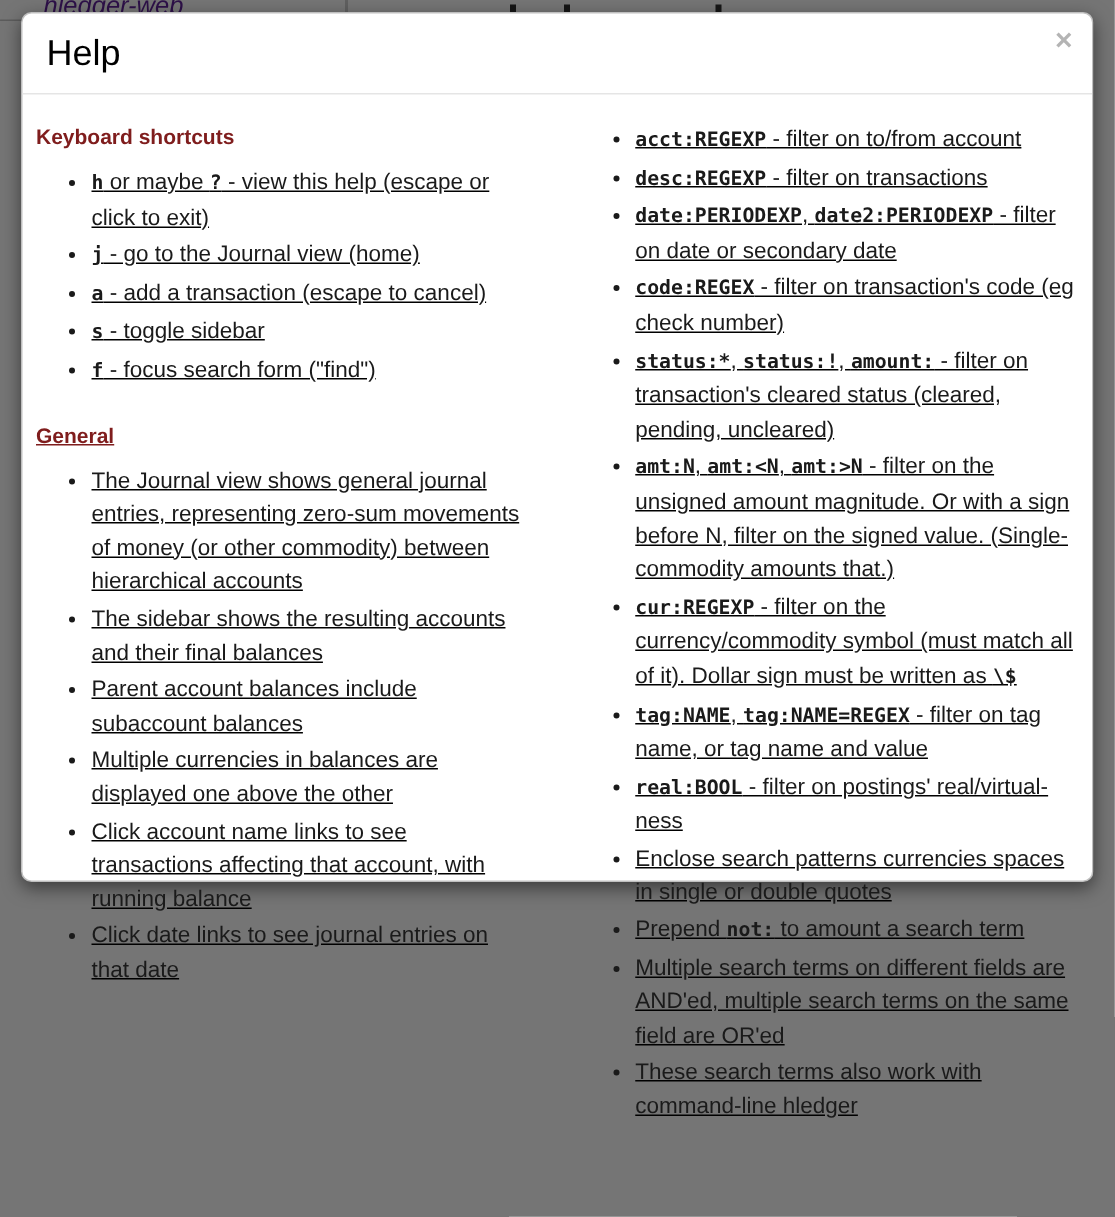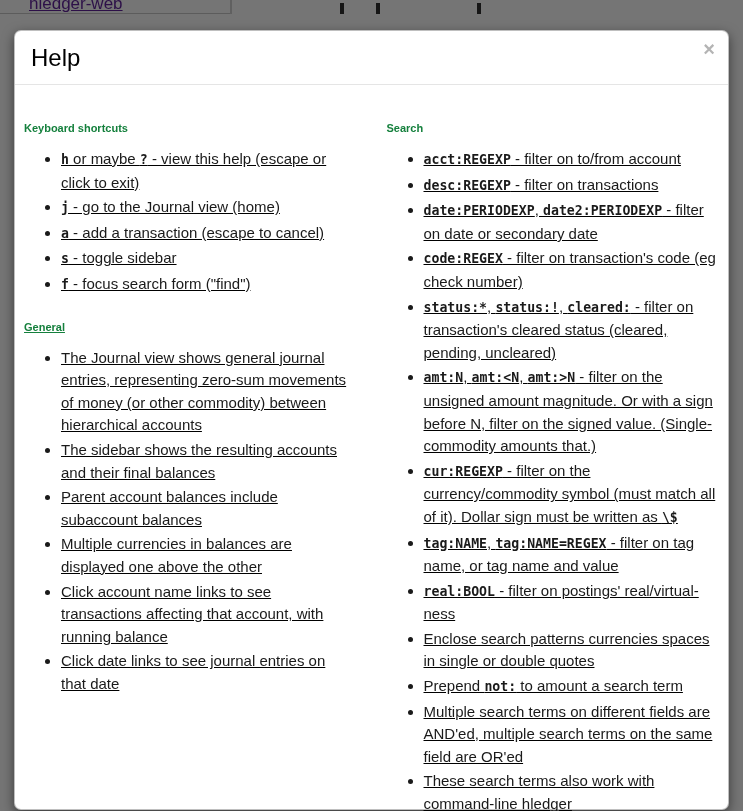--- a/index.html
+++ b/index.html
@@ -17,41 +17,42 @@
     overflow: hidden;
   }
   
   .bg-strip {
     position: absolute; left: 0; top: 0; width: 743px; height: 14px;
     overflow: hidden;
   }
   .bg-brand-cell {
     position: absolute; left: 0; top: 0; width: 230px; height: 14px;
     border-bottom: 1.5px solid #5c5c5c;
+    font-style: italic;
   }
   .bg-brand {
     position: absolute; left: 29px; top: -6px;
     font-size: 17px; font-weight: 400;
     color: var(--link); text-decoration: underline;
   }
   .bg-vdivider {
     position: absolute; left: 230px; top: 0; width: 1.5px; height: 14px;
     background: #606060;
   }
   .bg-stroke {
     position: absolute; top: 3px; width: 4px; height: 11px;
     background: #161616;
   }
   .bg-stroke.s1 { left: 340px; }
   .bg-stroke.s2 { left: 376px; }
   .bg-stroke.s3 { left: 477px; }
   
   .modal {
-    position: absolute; left: 14px; top: 30px;
-    width: 715px; height: 780px;
+    position: absolute; left: 14px; top: 8px;
+    width: 715px; height: 580px;
     background: #ffffff;
     border: 1px solid rgba(0,0,0,0.25);
     border-radius: 7px;
     box-shadow: 0 4px 12px rgba(0,0,0,0.5);
   }
   .modal-header {
     position: relative;
     padding: 12px 16px 11px 16px;
     border-bottom: 1px solid var(--divider);
   }
@@ -67,23 +68,23 @@
     color: var(--close);
   }
   .modal-body {
     display: flex; align-items: flex-start;
     padding: 19px 0 0 0;
   }
   .help-col { width: 50%; }
   .help-col.left  { padding: 0 22px 0 9px; }
   .help-col.right { padding: 0 10px 0 15px; }
   .section-heading {
-    font-size: 11px; font-weight: 700; line-height: 19px;
-    color: #15803d;
-    margin: 15px 0 10px 0;
+    font-size: 14px; font-weight: 700; line-height: 19px;
+    color: #7f1d1d;
+    margin: 0 0 10px 0;
   }
   .section-heading:not(:first-child) { margin-top: 21px; text-decoration: underline; }
   .help-list {
     margin: 0 0 10px 0;
     padding-left: 37px;
     list-style-type: disc;
     text-decoration: underline;
   }
   .help-list li {
     font-size: 15px; line-height: 22.6px;
@@ -131,27 +132,26 @@
         <ul class="help-list">
           <li><span>The Journal view shows general journal entries, representing zero-sum movements of money (or other commodity) between hierarchical accounts</span></li>
           <li><span>The sidebar shows the resulting accounts and their final balances</span></li>
           <li><span>Parent account balances include subaccount balances</span></li>
           <li><span>Multiple currencies in balances are displayed one above the other</span></li>
           <li><span>Click account name links to see transactions affecting that account, with running balance</span></li>
           <li><span>Click date links to see journal entries on that date</span></li>
         </ul>
       </div>
     <div class="help-col right">
-        <h3 class="section-heading">Search</h3>
         <ul class="help-list">
           <li><span class="code">acct:REGEXP</span><span> - filter on to/from account</span></li>
           <li><span class="code">desc:REGEXP</span><span> - filter on transactions</span></li>
           <li><span class="code">date:PERIODEXP</span><span>, </span><span class="code">date2:PERIODEXP</span><span> - filter on date or secondary date</span></li>
           <li><span class="code">code:REGEX</span><span> - filter on transaction's code (eg check number)</span></li>
-          <li><span class="code">status:*</span><span>, </span><span class="code">status:!</span><span>, </span><span class="code">cleared:</span><span> - filter on transaction's cleared status (cleared, pending, uncleared)</span></li>
+          <li><span class="code">status:*</span><span>, </span><span class="code">status:!</span><span>, </span><span class="code">amount:</span><span> - filter on transaction's cleared status (cleared, pending, uncleared)</span></li>
           <li><span class="code">amt:N</span><span>, </span><span class="code">amt:&lt;N</span><span>, </span><span class="code">amt:&gt;N</span><span> - filter on the unsigned amount magnitude. Or with a sign before N, filter on the signed value. (Single-commodity amounts that.)</span></li>
           <li><span class="code">cur:REGEXP</span><span> - filter on the currency/commodity symbol (must match all of it). Dollar sign must be written as </span><span class="code">\$</span></li>
           <li><span class="code">tag:NAME</span><span>, </span><span class="code">tag:NAME=REGEX</span><span> - filter on tag name, or tag name and value</span></li>
           <li><span class="code">real:BOOL</span><span> - filter on postings' real/virtual-ness</span></li>
           <li><span>Enclose search patterns currencies spaces in single or double quotes</span></li>
           <li><span>Prepend </span><span class="code">not:</span><span> to amount a search term</span></li>
           <li><span>Multiple search terms on different fields are AND'ed, multiple search terms on the same field are OR'ed</span></li>
           <li><span>These search terms also work with command-line hledger</span></li>
         </ul>
       </div>

